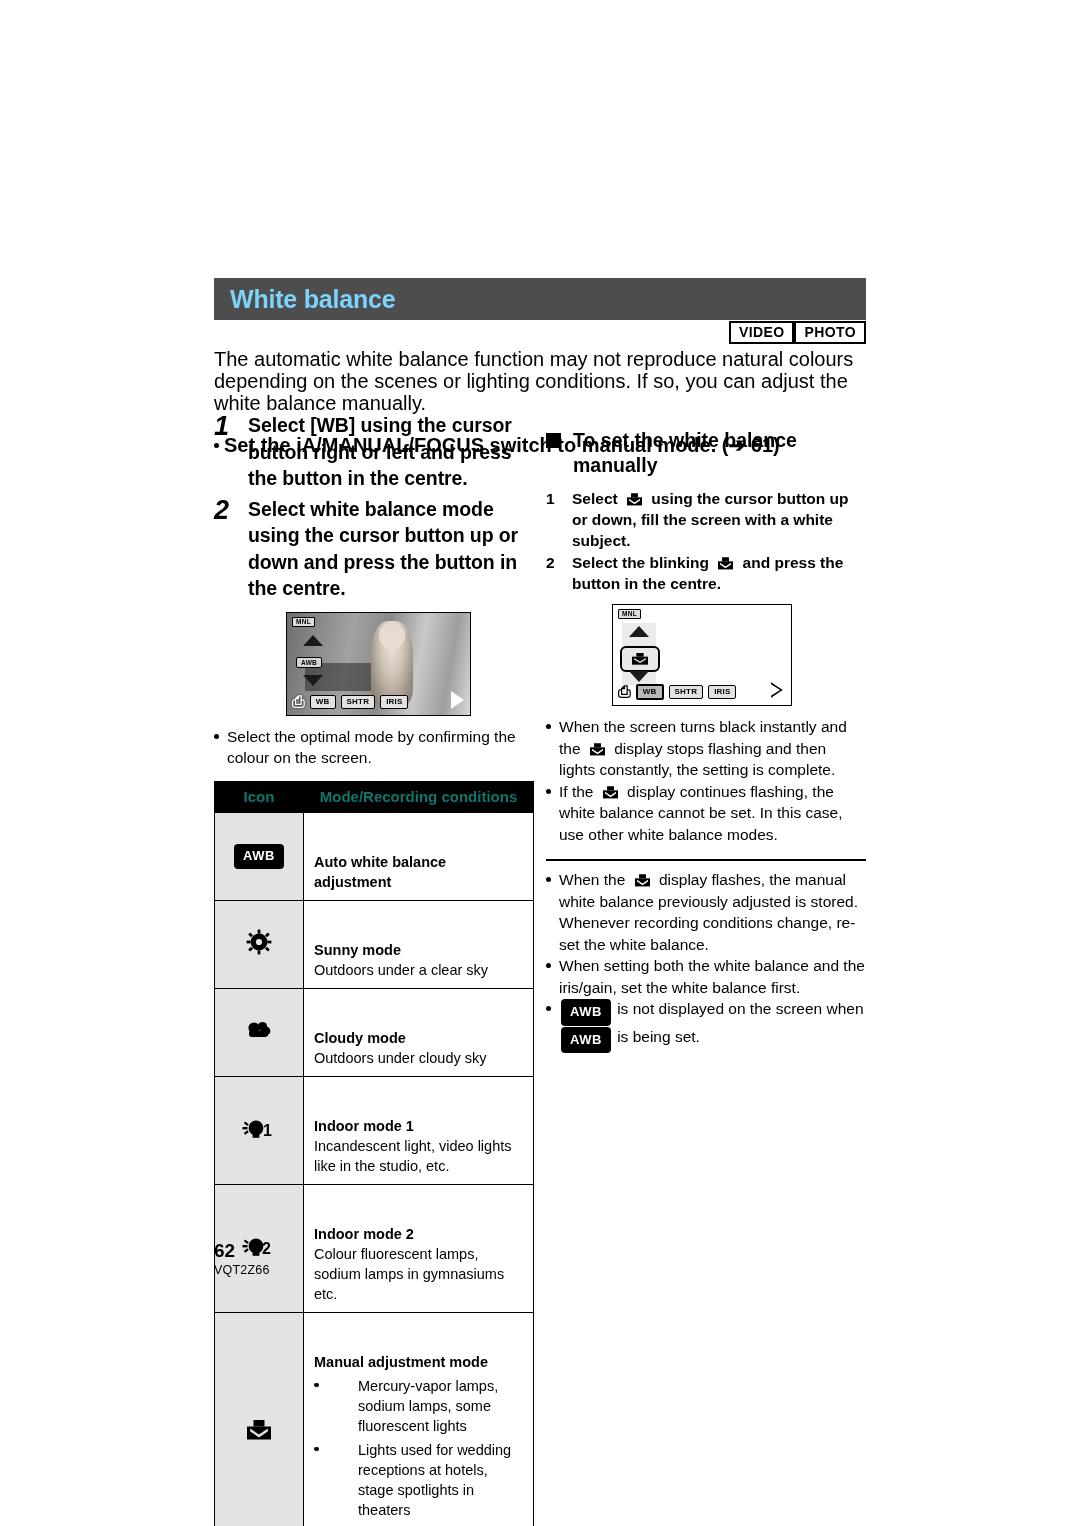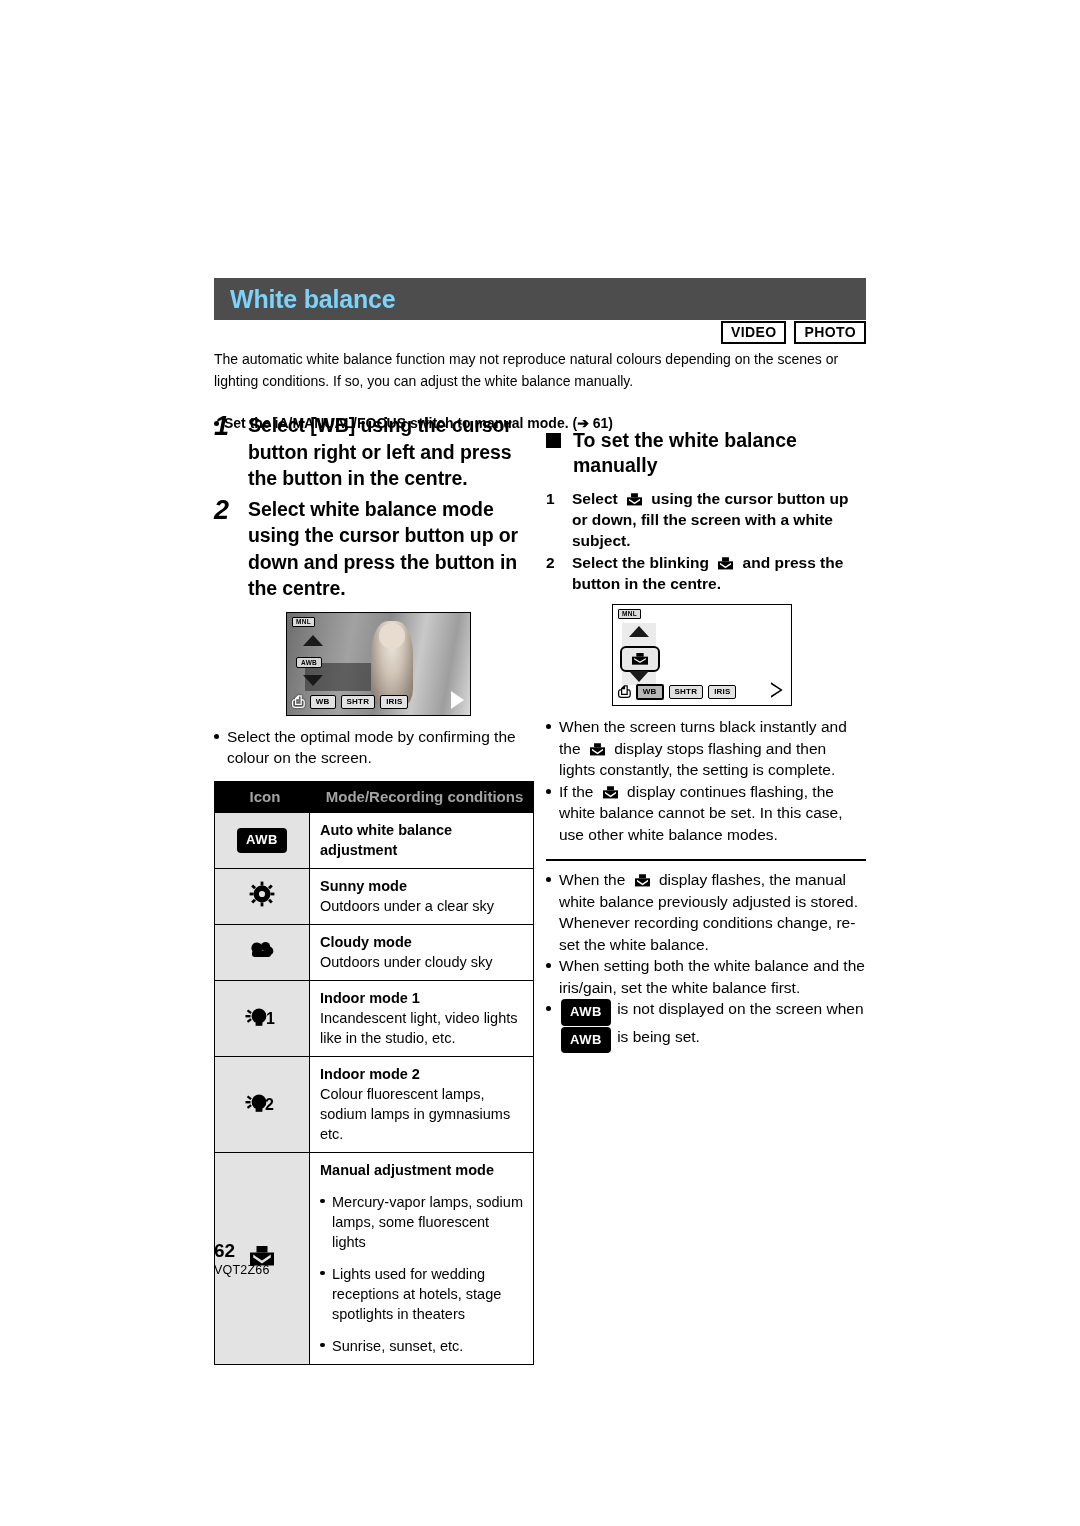--- a/index.html
+++ b/index.html
@@ -40,39 +40,39 @@
     letter-spacing: -0.2px;
     padding-left: 16px;
   }
 
   
   .badges {
     position: absolute;
     right: 214px;
     top: 321px;
     display: flex;
-    gap: 8px;
+    gap: 0;
   }
   .badge {
     border: 2.5px solid #000;
     padding: 1px 8px 2px 8px;
     font-size: 14px;
     font-weight: bold;
     letter-spacing: 0.4px;
     line-height: 16px;
     background: #fff;
   }
 
   
   .intro {
     position: absolute;
     left: 214px;
     top: 348px;
     width: 652px;
-    font-size: 14px;
+    font-size: 20px;
     line-height: 22px;
   }
   .intro .bullet-strong {
     font-weight: bold;
     margin-top: 20px;
   }
   .dot {
     display: inline-block;
     width: 5px; height: 5px;
     background: #000;
@@ -269,47 +269,48 @@
 
   
   table.modes {
     border-collapse: collapse;
     width: 320px;
     margin-top: 12px;
     table-layout: fixed;
   }
   table.modes th {
     background: #000;
-    color: #a3a3a3;
+    color: #0f766e;
     font-size: 15px;
     font-weight: bold;
-    padding: 6px 0 7px 6px;
+    padding: 6px 0 7px 0;
     border: 1.5px solid #000;
   }
   table.modes th.c1 { width: 88px; }
   table.modes td {
     border: 1.5px solid #000;
     vertical-align: middle;
     font-size: 14.5px;
     line-height: 20px;
   }
   table.modes td.icon-cell {
     background: #e3e3e3;
     text-align: center;
     width: 88px;
     padding: 8px 0;
   }
   table.modes td.desc {
     padding: 7px 8px 8px 10px;
     background: #fff;
   }
-  .mode-name { font-weight: bold; }
+  .mode-name { font-weight: bold; margin-top: 32px; }
   .mini-bul {
     display: flex;
-    margin-top: 12px;
+    margin-top: 4px;
+    gap: 32px;
   }
   .mini-bul .bdot {
     flex: 0 0 12px;
     padding-top: 7px;
   }
   .mini-bul .bdot i {
     display: block;
     width: 4.5px; height: 4.5px;
     background: #000;
     border-radius: 50%;

